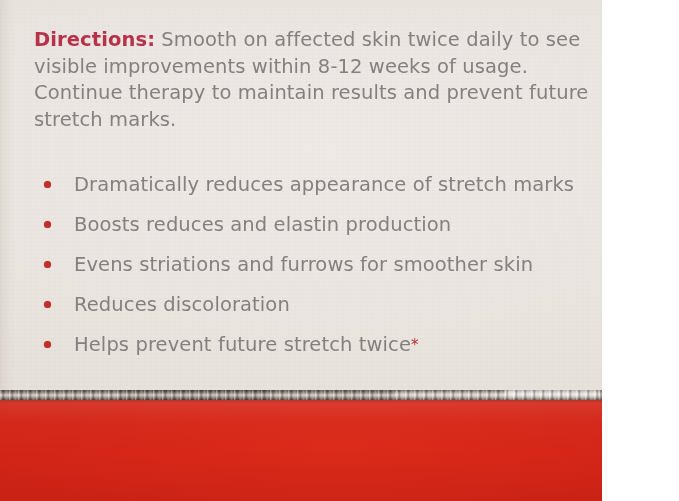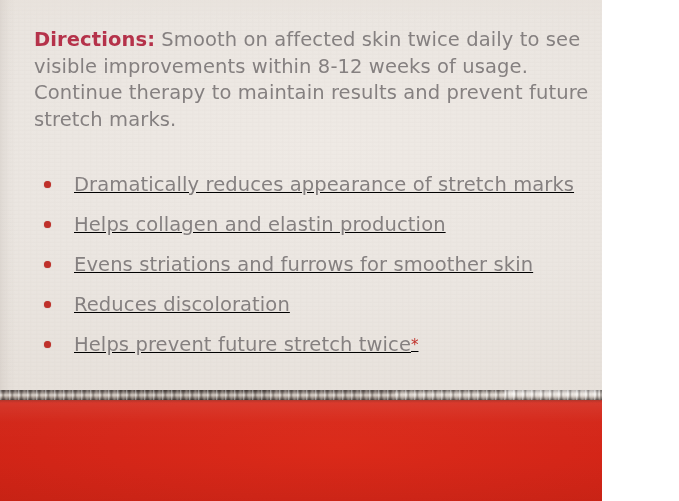--- a/index.html
+++ b/index.html
@@ -105,21 +105,20 @@
     top: 165px;
     width: 600px;
   }
 
   .benefit-item {
     position: relative;
     height: 40px;
     display: flex;
     align-items: center;
     padding-left: 30px;
-    text-decoration: underline;
   }
 
   .benefit-bullet {
     position: absolute;
     left: 0px;
     top: 16px;
     width: 7px;
     height: 7px;
     border-radius: 50%;
     background: #c0302a;
@@ -242,21 +241,21 @@
   <ul class="benefit-list">
 
     <li class="benefit-item">
       <span class="benefit-bullet"></span>
       <span class="benefit-text">Dramatically reduces appearance of stretch marks</span>
       <span class="benefit-asterisk"></span>
     </li>
 
     <li class="benefit-item">
       <span class="benefit-bullet"></span>
-      <span class="benefit-text">Helps collagen and elastin production</span>
+      <span class="benefit-text">Boosts reduces and elastin production</span>
       <span class="benefit-asterisk"></span>
     </li>
 
     <li class="benefit-item">
       <span class="benefit-bullet"></span>
       <span class="benefit-text">Evens striations and furrows for smoother skin</span>
       <span class="benefit-asterisk"></span>
     </li>
 
     <li class="benefit-item">

